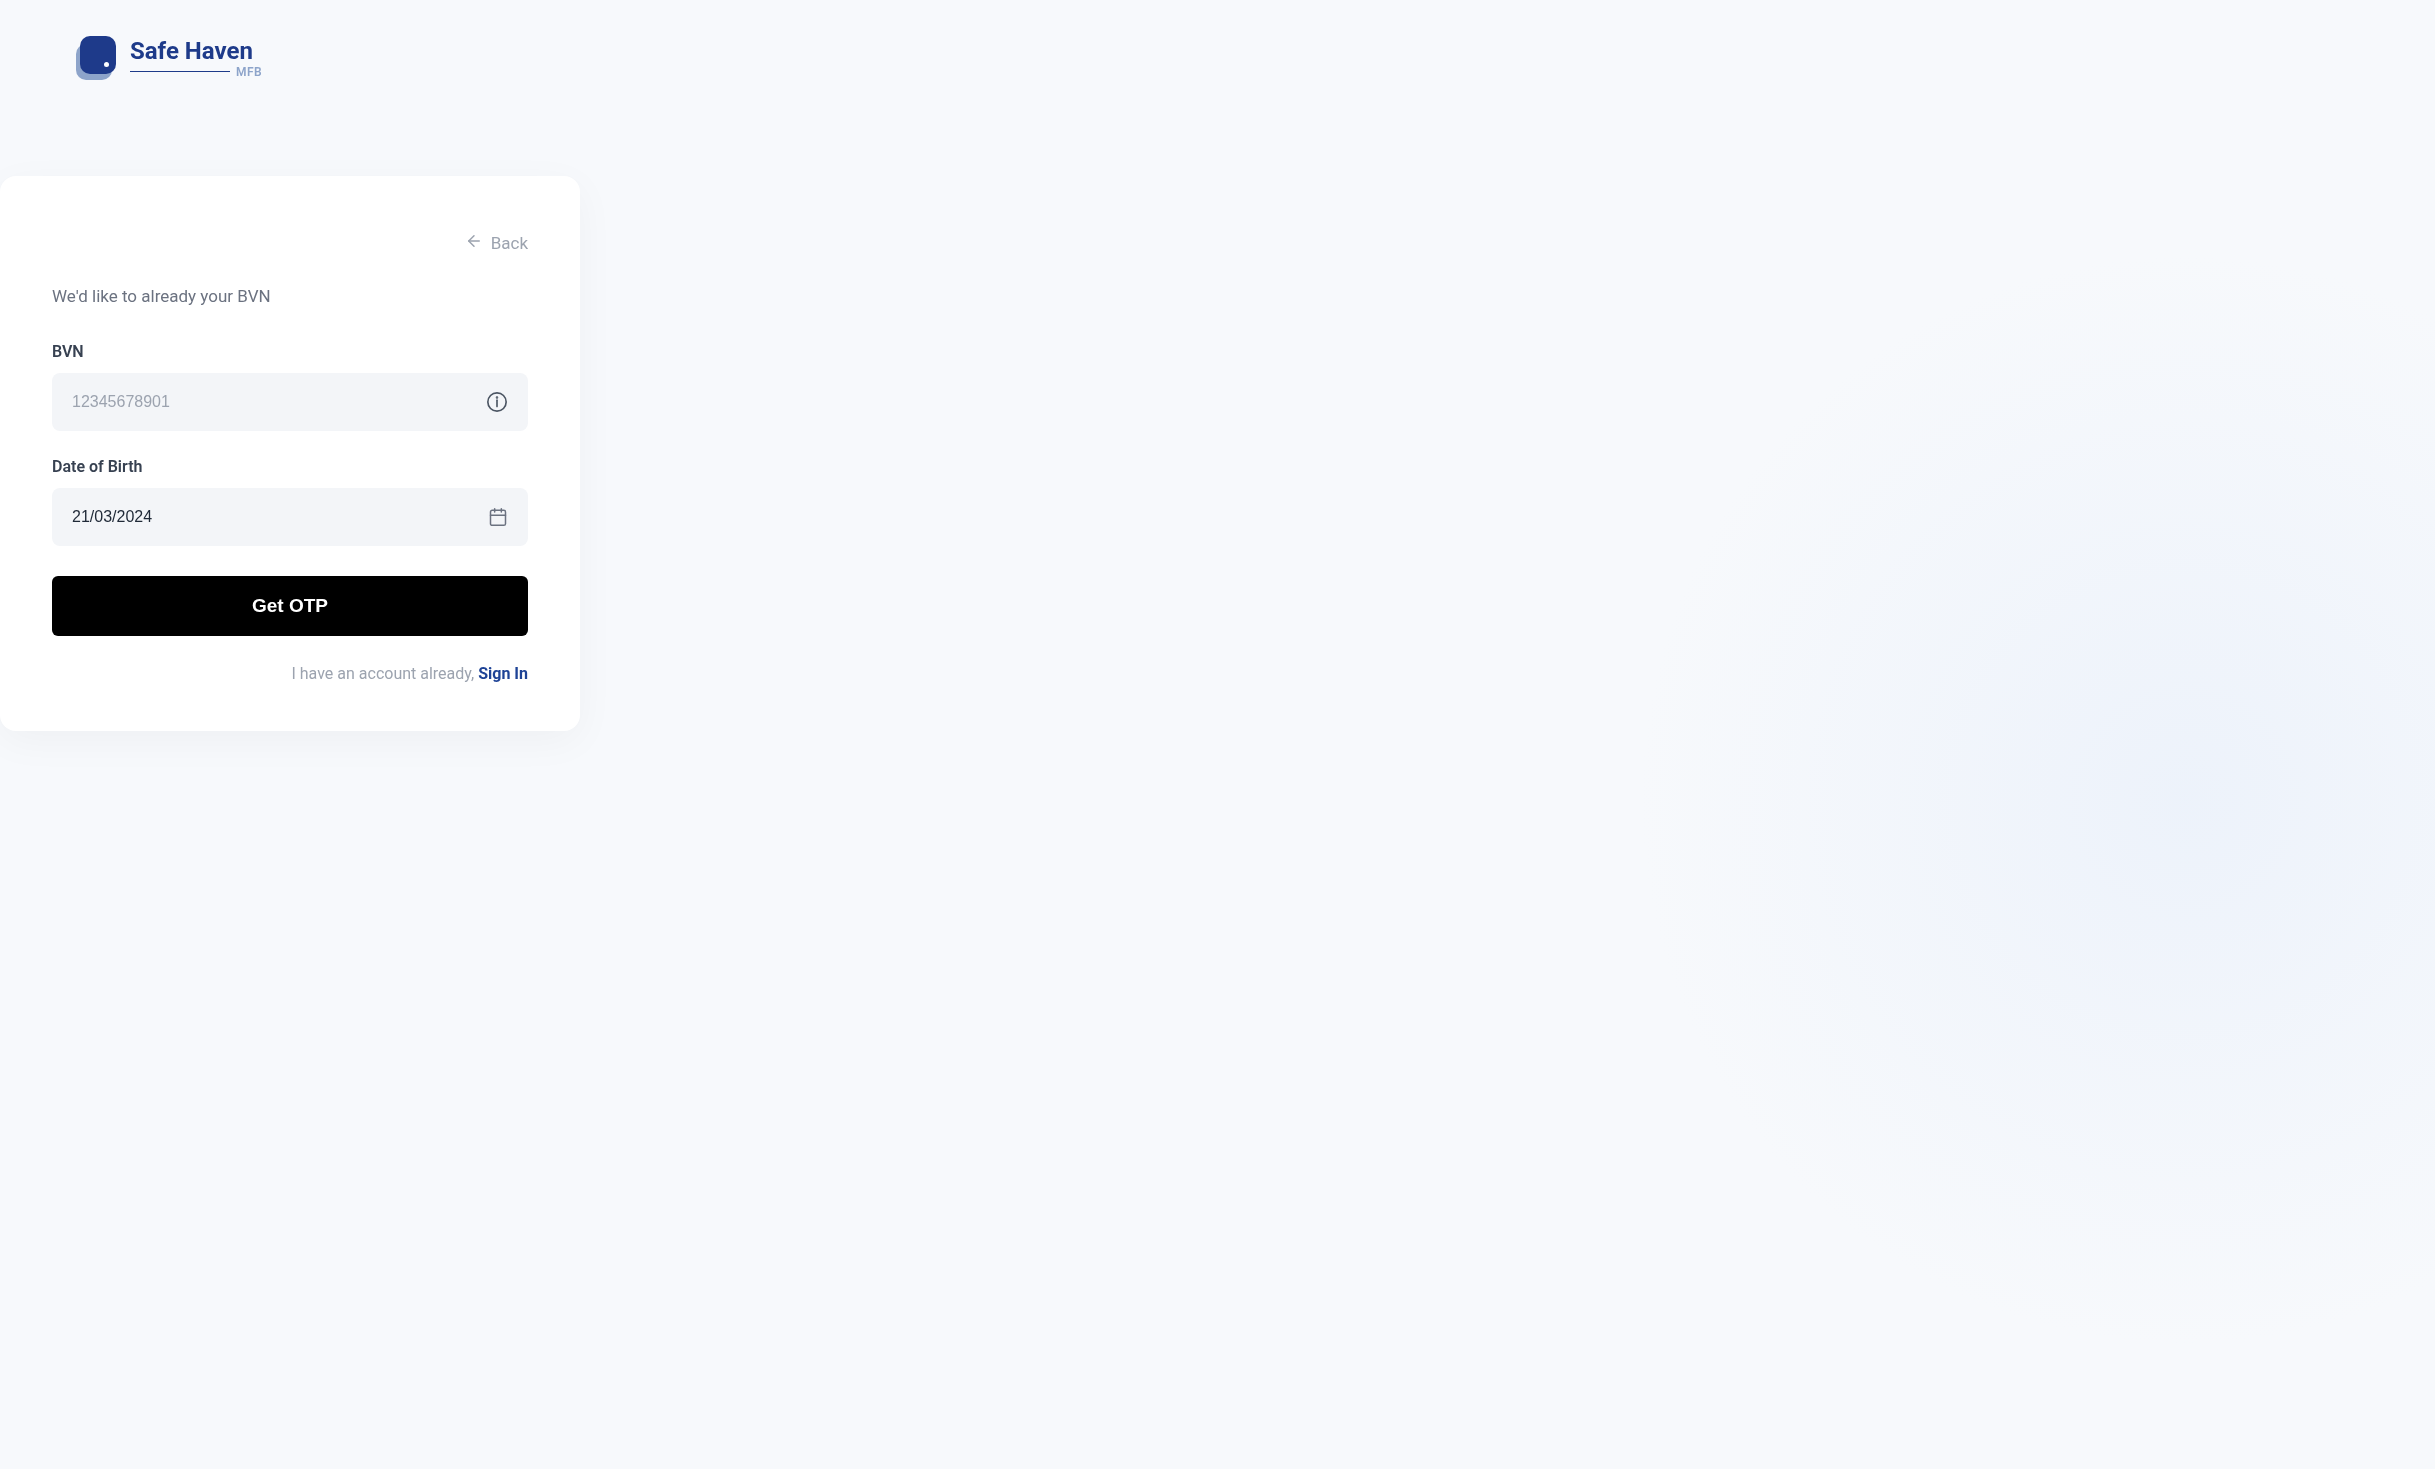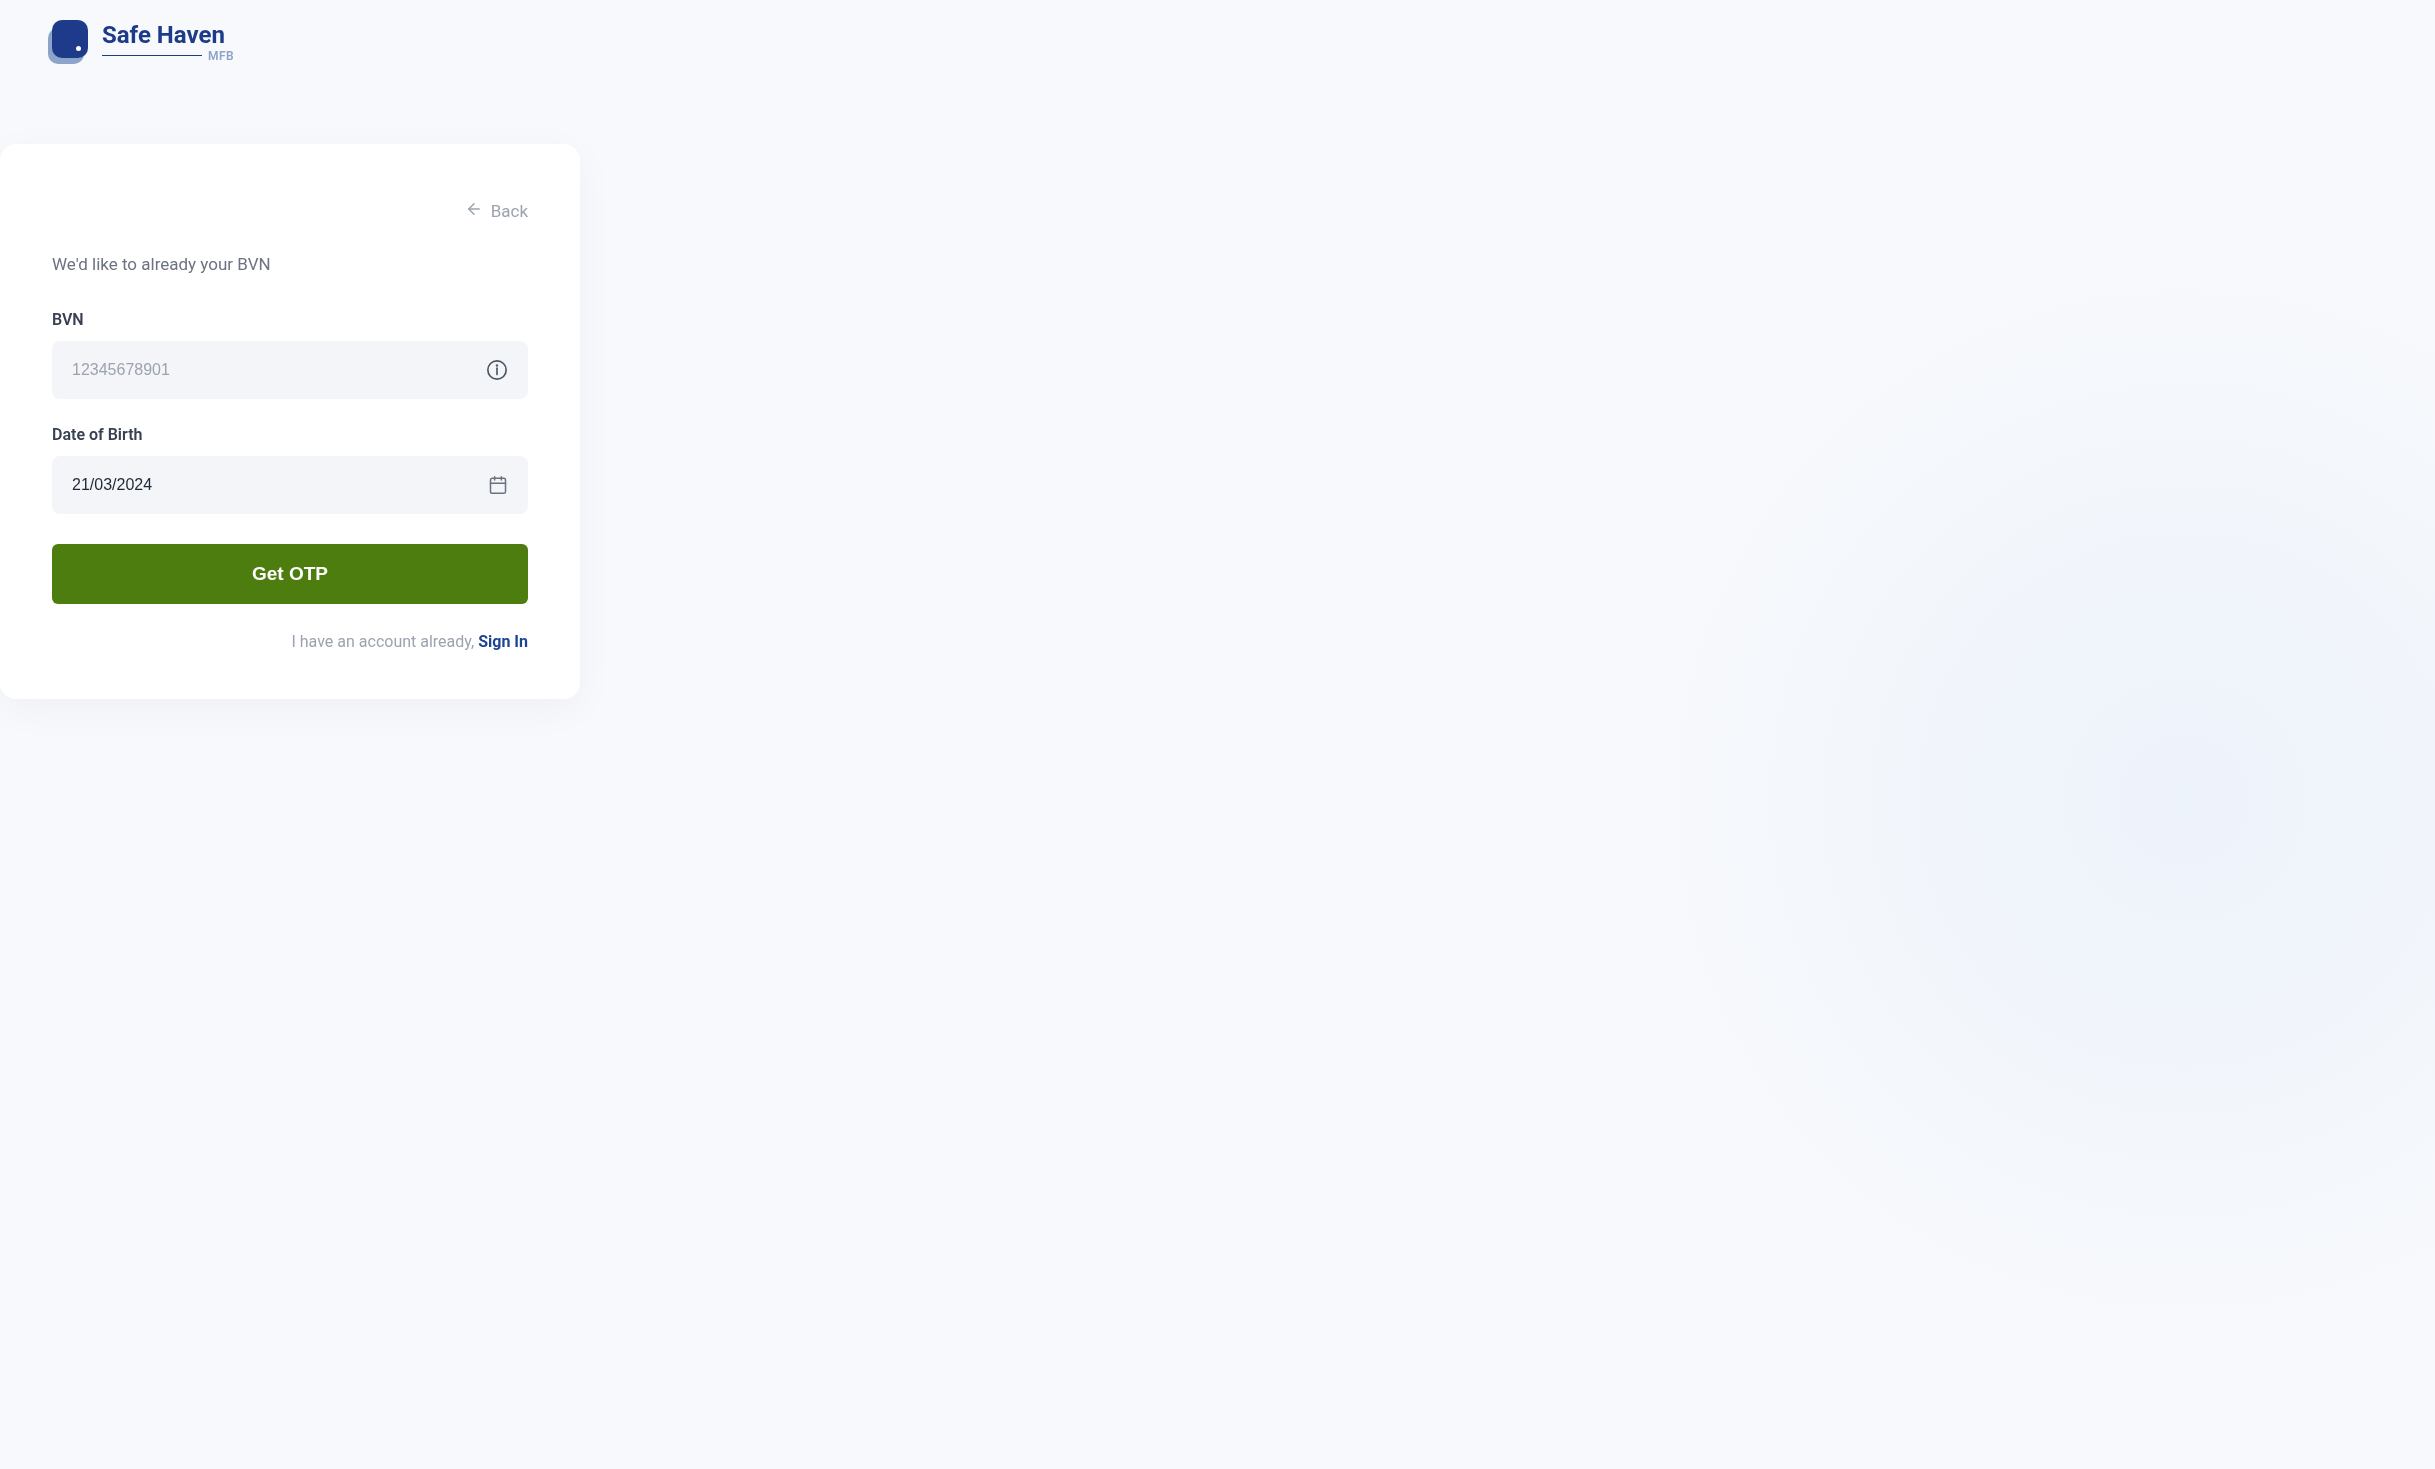--- a/index.html
+++ b/index.html
@@ -20,23 +20,24 @@
       top: 250px;
       width: 1100px;
       height: 1100px;
       border-radius: 50%;
       background: radial-gradient(circle, rgba(230, 238, 250, 0.6) 0%, rgba(247, 249, 252, 0) 70%);
       z-index: 0;
     }
     .header {
       display: flex;
       align-items: center;
-      padding: 20px 48px;
+      padding: 36px 48px;
       position: relative;
       z-index: 2;
+      margin-left: 28px;
     }
     .logo-mark {
       position: relative;
       width: 44px;
       height: 44px;
       margin-right: 10px;
     }
     .logo-mark .back-shape {
       position: absolute;
       left: 0;
@@ -158,21 +159,21 @@
       position: absolute;
       right: 20px;
       top: 50%;
       transform: translateY(-50%);
       color: #4b5563;
       display: flex;
       align-items: center;
     }
     .primary-btn {
       width: 100%;
-      background: #4d7c0f;
+      background: #000000;
       color: #fff;
       border: none;
       border-radius: 6px;
       padding: 19px;
       font-size: 19px;
       font-weight: 600;
       cursor: pointer;
       margin-top: 4px;
       margin-bottom: 28px;
     }

